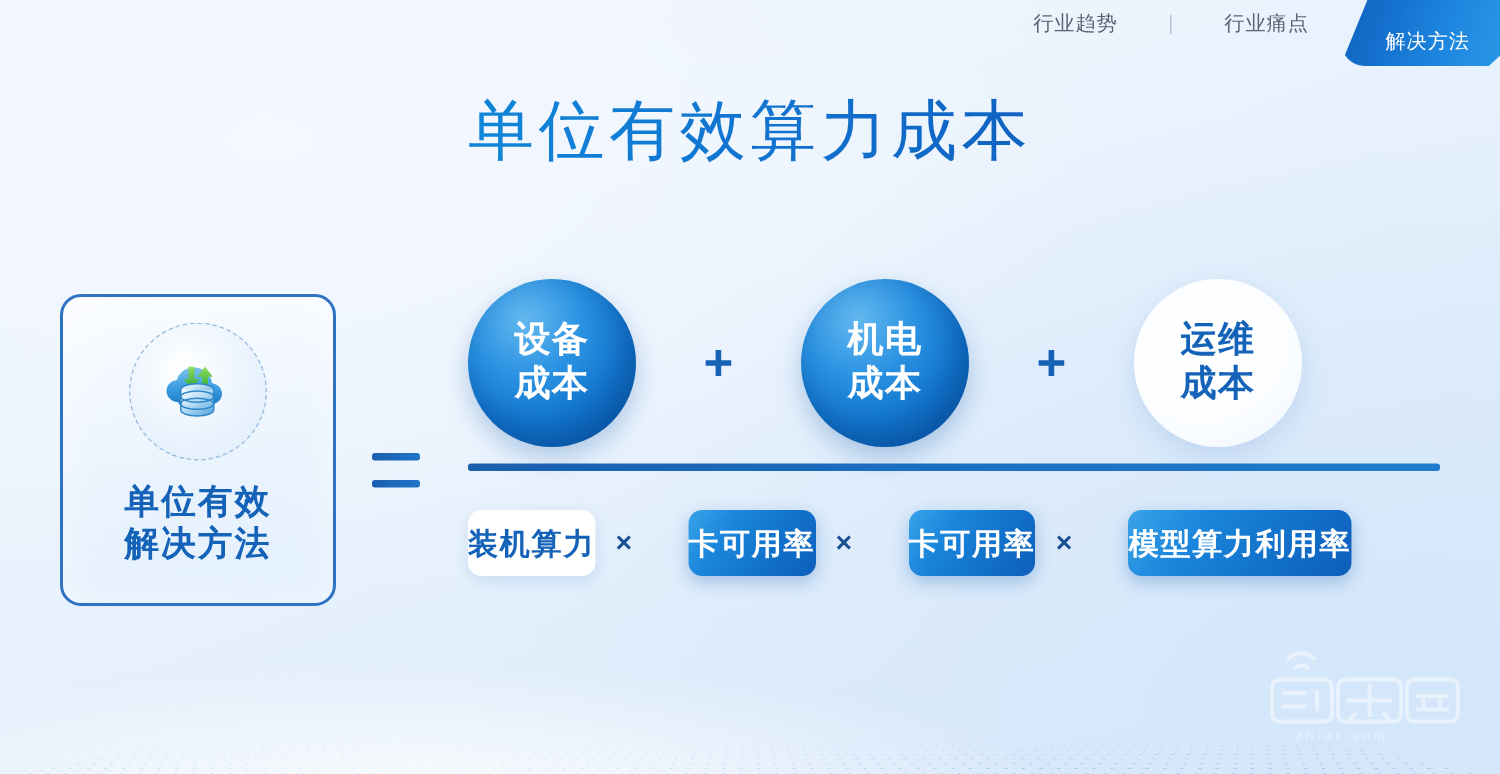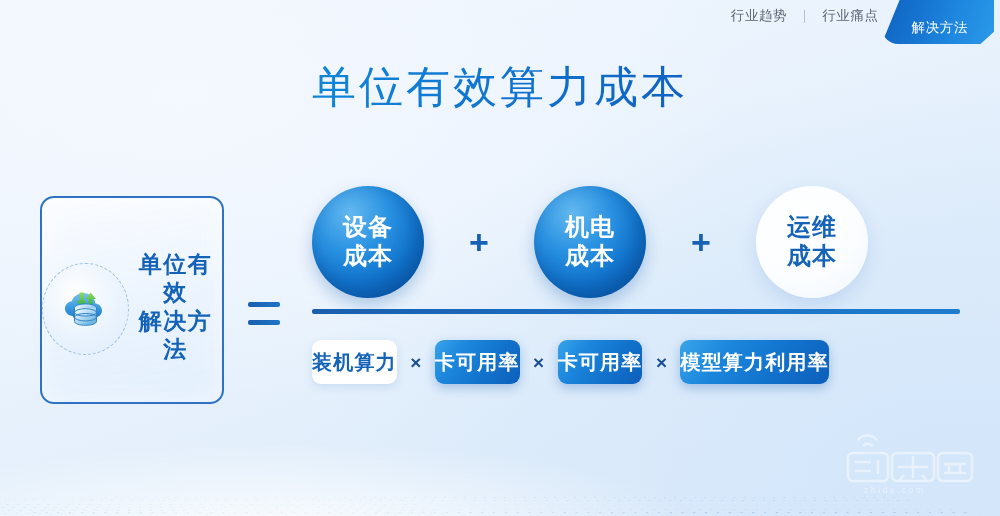--- a/index.html
+++ b/index.html
@@ -51,25 +51,26 @@
     position: absolute;
     left: 0; right: 0; bottom: 0; height: 150px;
     background: radial-gradient(ellipse 620px 130px at 28% 110%, rgba(255,255,255,0.85) 0%, rgba(255,255,255,0) 70%);
     pointer-events: none;
   }
 
   
   .nav {
     position: absolute;
     top: 0;
-    right: 12px;
+    right: 0;
     height: 32px;
     display: flex;
     align-items: stretch;
     z-index: 9;
+    gap: 18px;
   }
   .nav-item {
     position: relative;
     display: flex;
     align-items: center;
     justify-content: center;
     padding: 0 17px;
     font-size: 13.5px;
     color: #5a6472;
     letter-spacing: .6px;
@@ -133,21 +134,21 @@
     position: absolute;
     left: 40px;
     top: 196px;
     width: 180px;
     height: 204px;
     border: 2px solid #2f72c4;
     border-radius: 14px;
     background: linear-gradient(168deg, rgba(255,255,255,0.62) 0%, rgba(233,243,254,0.55) 55%, rgba(223,238,253,0.5) 100%);
     box-shadow: inset 0 0 26px rgba(255,255,255,0.5);
     display: flex;
-    flex-direction: row;
+    flex-direction: column;
     align-items: center;
   }
   .icon-disc {
     margin-top: 17px;
     width: 90px;
     height: 90px;
     border-radius: 50%;
     border: 1.4px dashed #9dbfe0;
     background: radial-gradient(circle at 40% 34%, #ffffff 0%, #eaf3fd 55%, #dfedfb 100%);
     display: flex;
@@ -264,20 +265,21 @@
   }
   .pill.white {
     color: #1463b8;
     background: #ffffff;
     box-shadow: 0 3px 9px rgba(70,130,200,0.17);
   }
   .pill.blue {
     color: #ffffff;
     background: linear-gradient(125deg, #39a4e9 0%, #1b86dc 30%, #1273cc 62%, #0d5fbb 100%);
     box-shadow: 0 4px 11px rgba(20,90,175,0.30);
+    margin-left: 24px;
   }
   .times {
     flex: 0 0 auto;
     width: 38px;
     text-align: center;
     font-size: 19px;
     font-weight: bold;
     color: #1a4f93;
     line-height: 1;
   }

